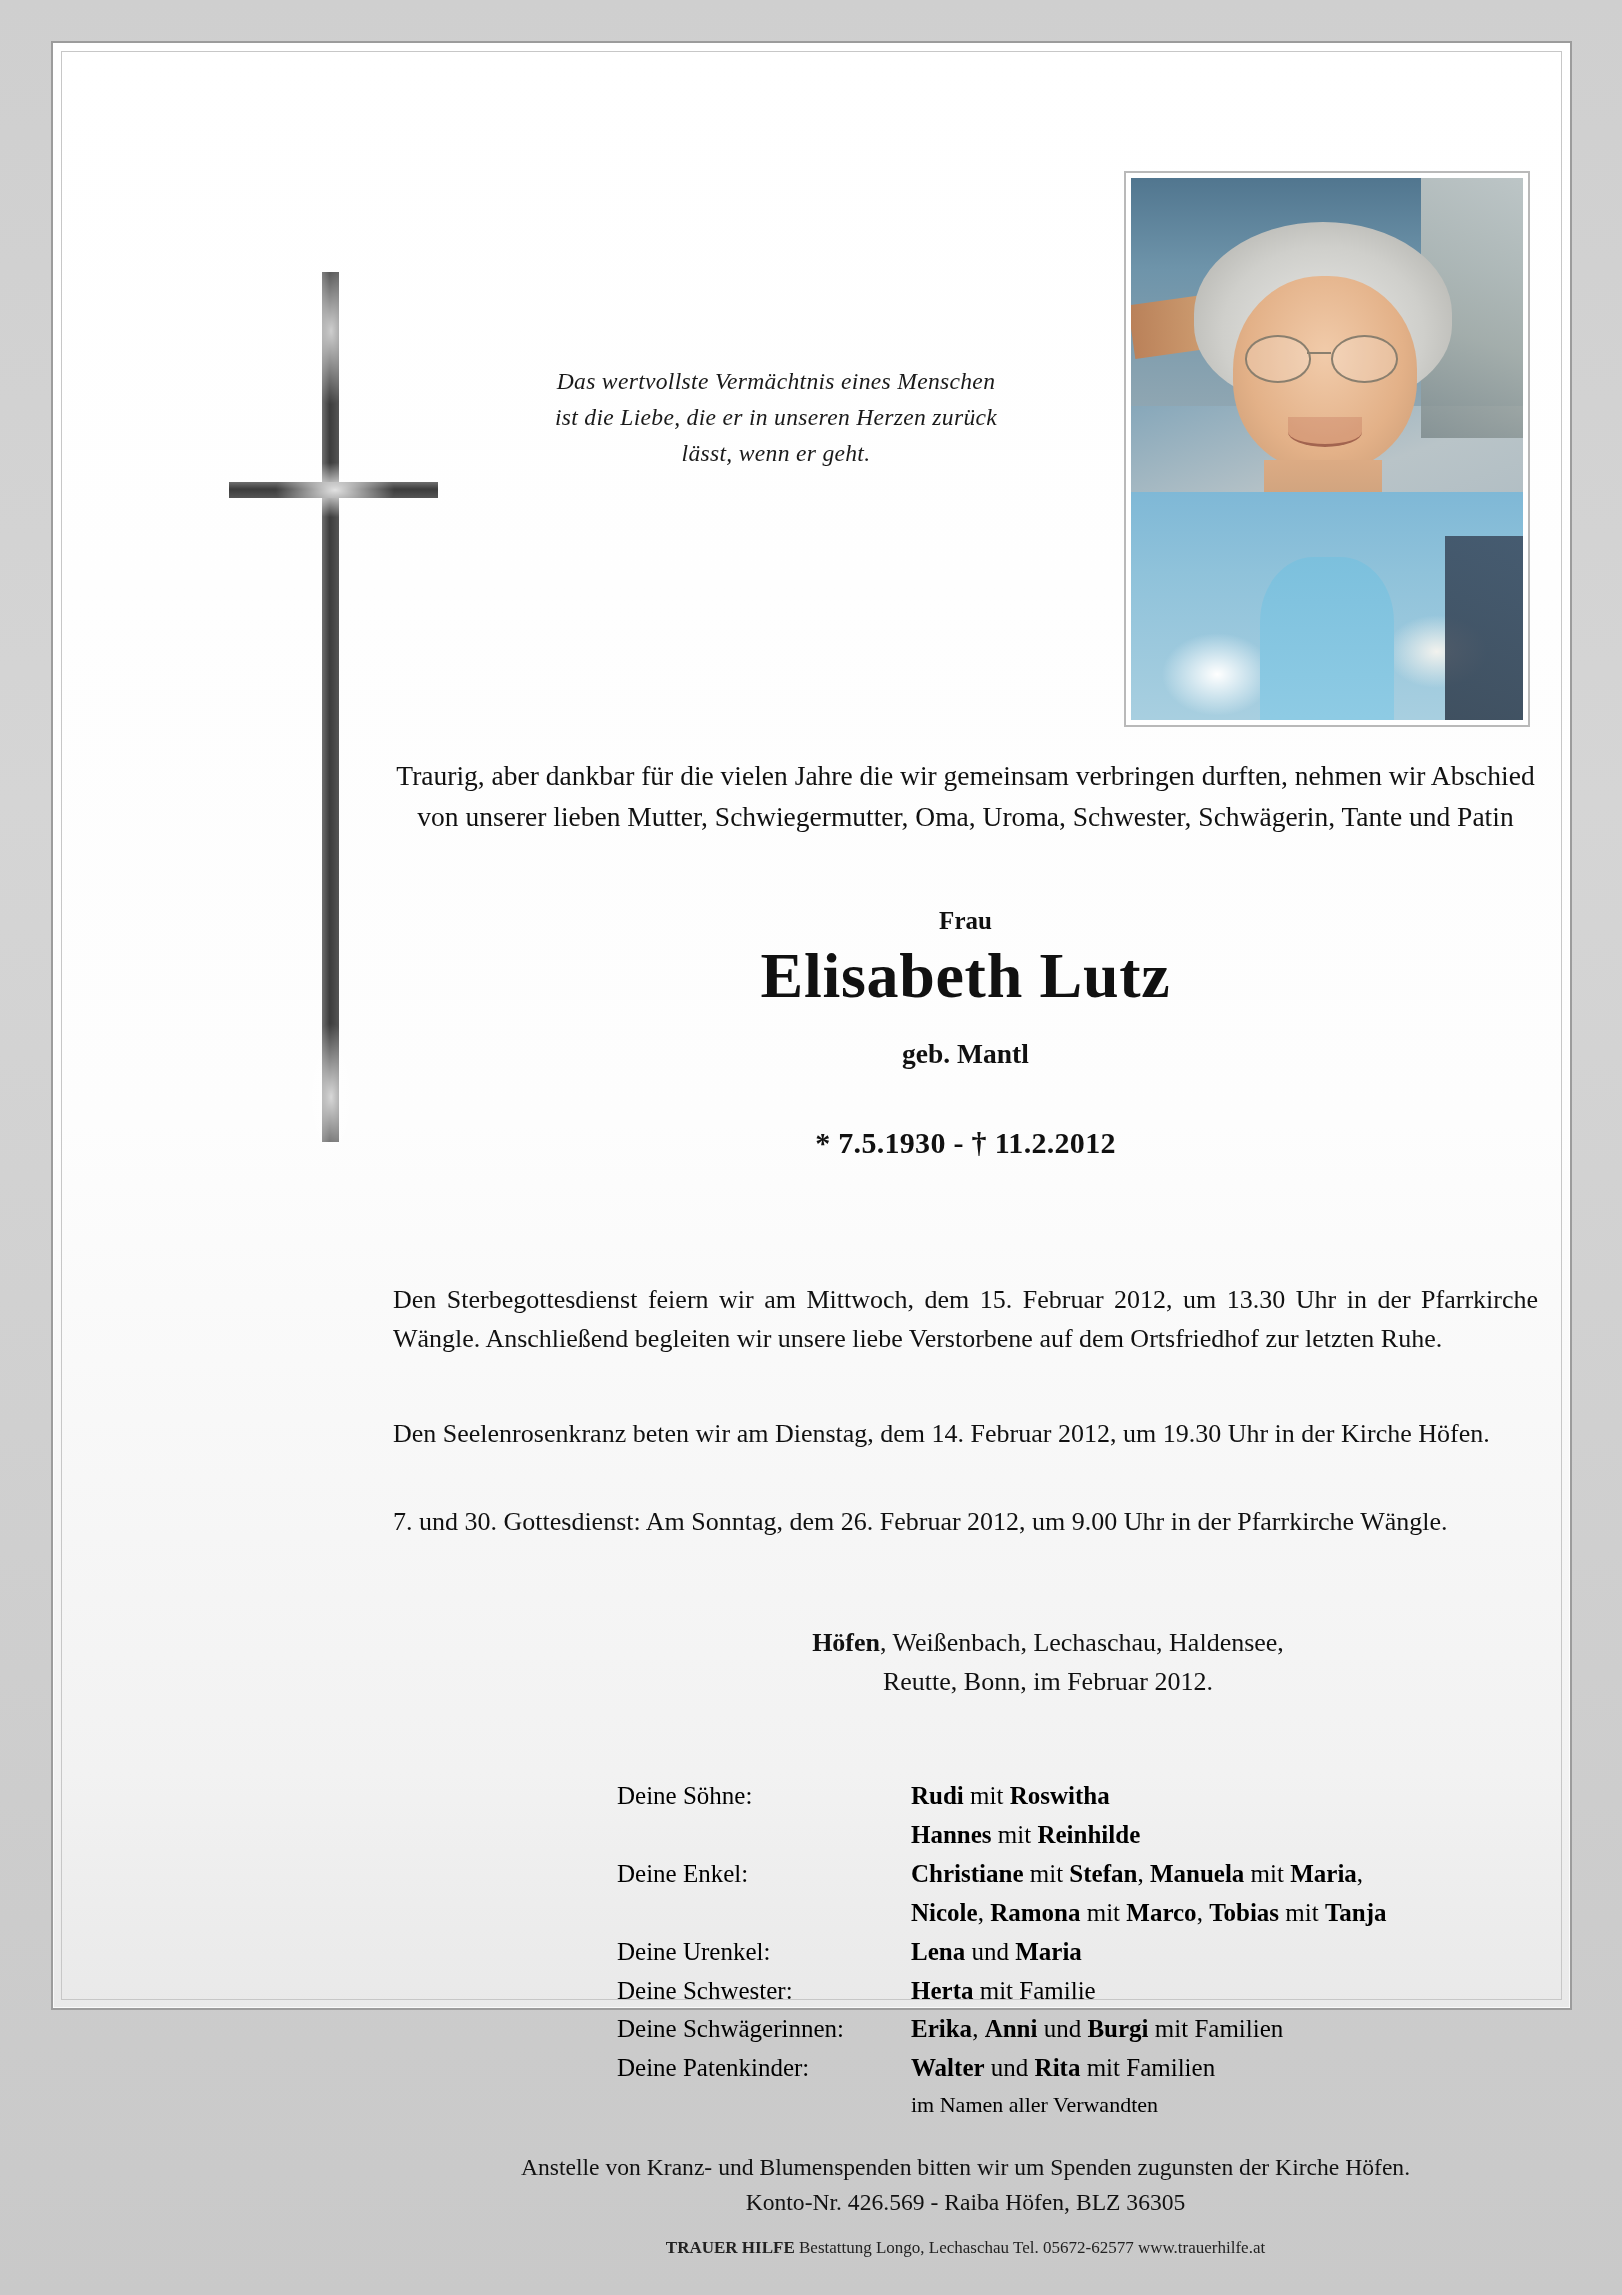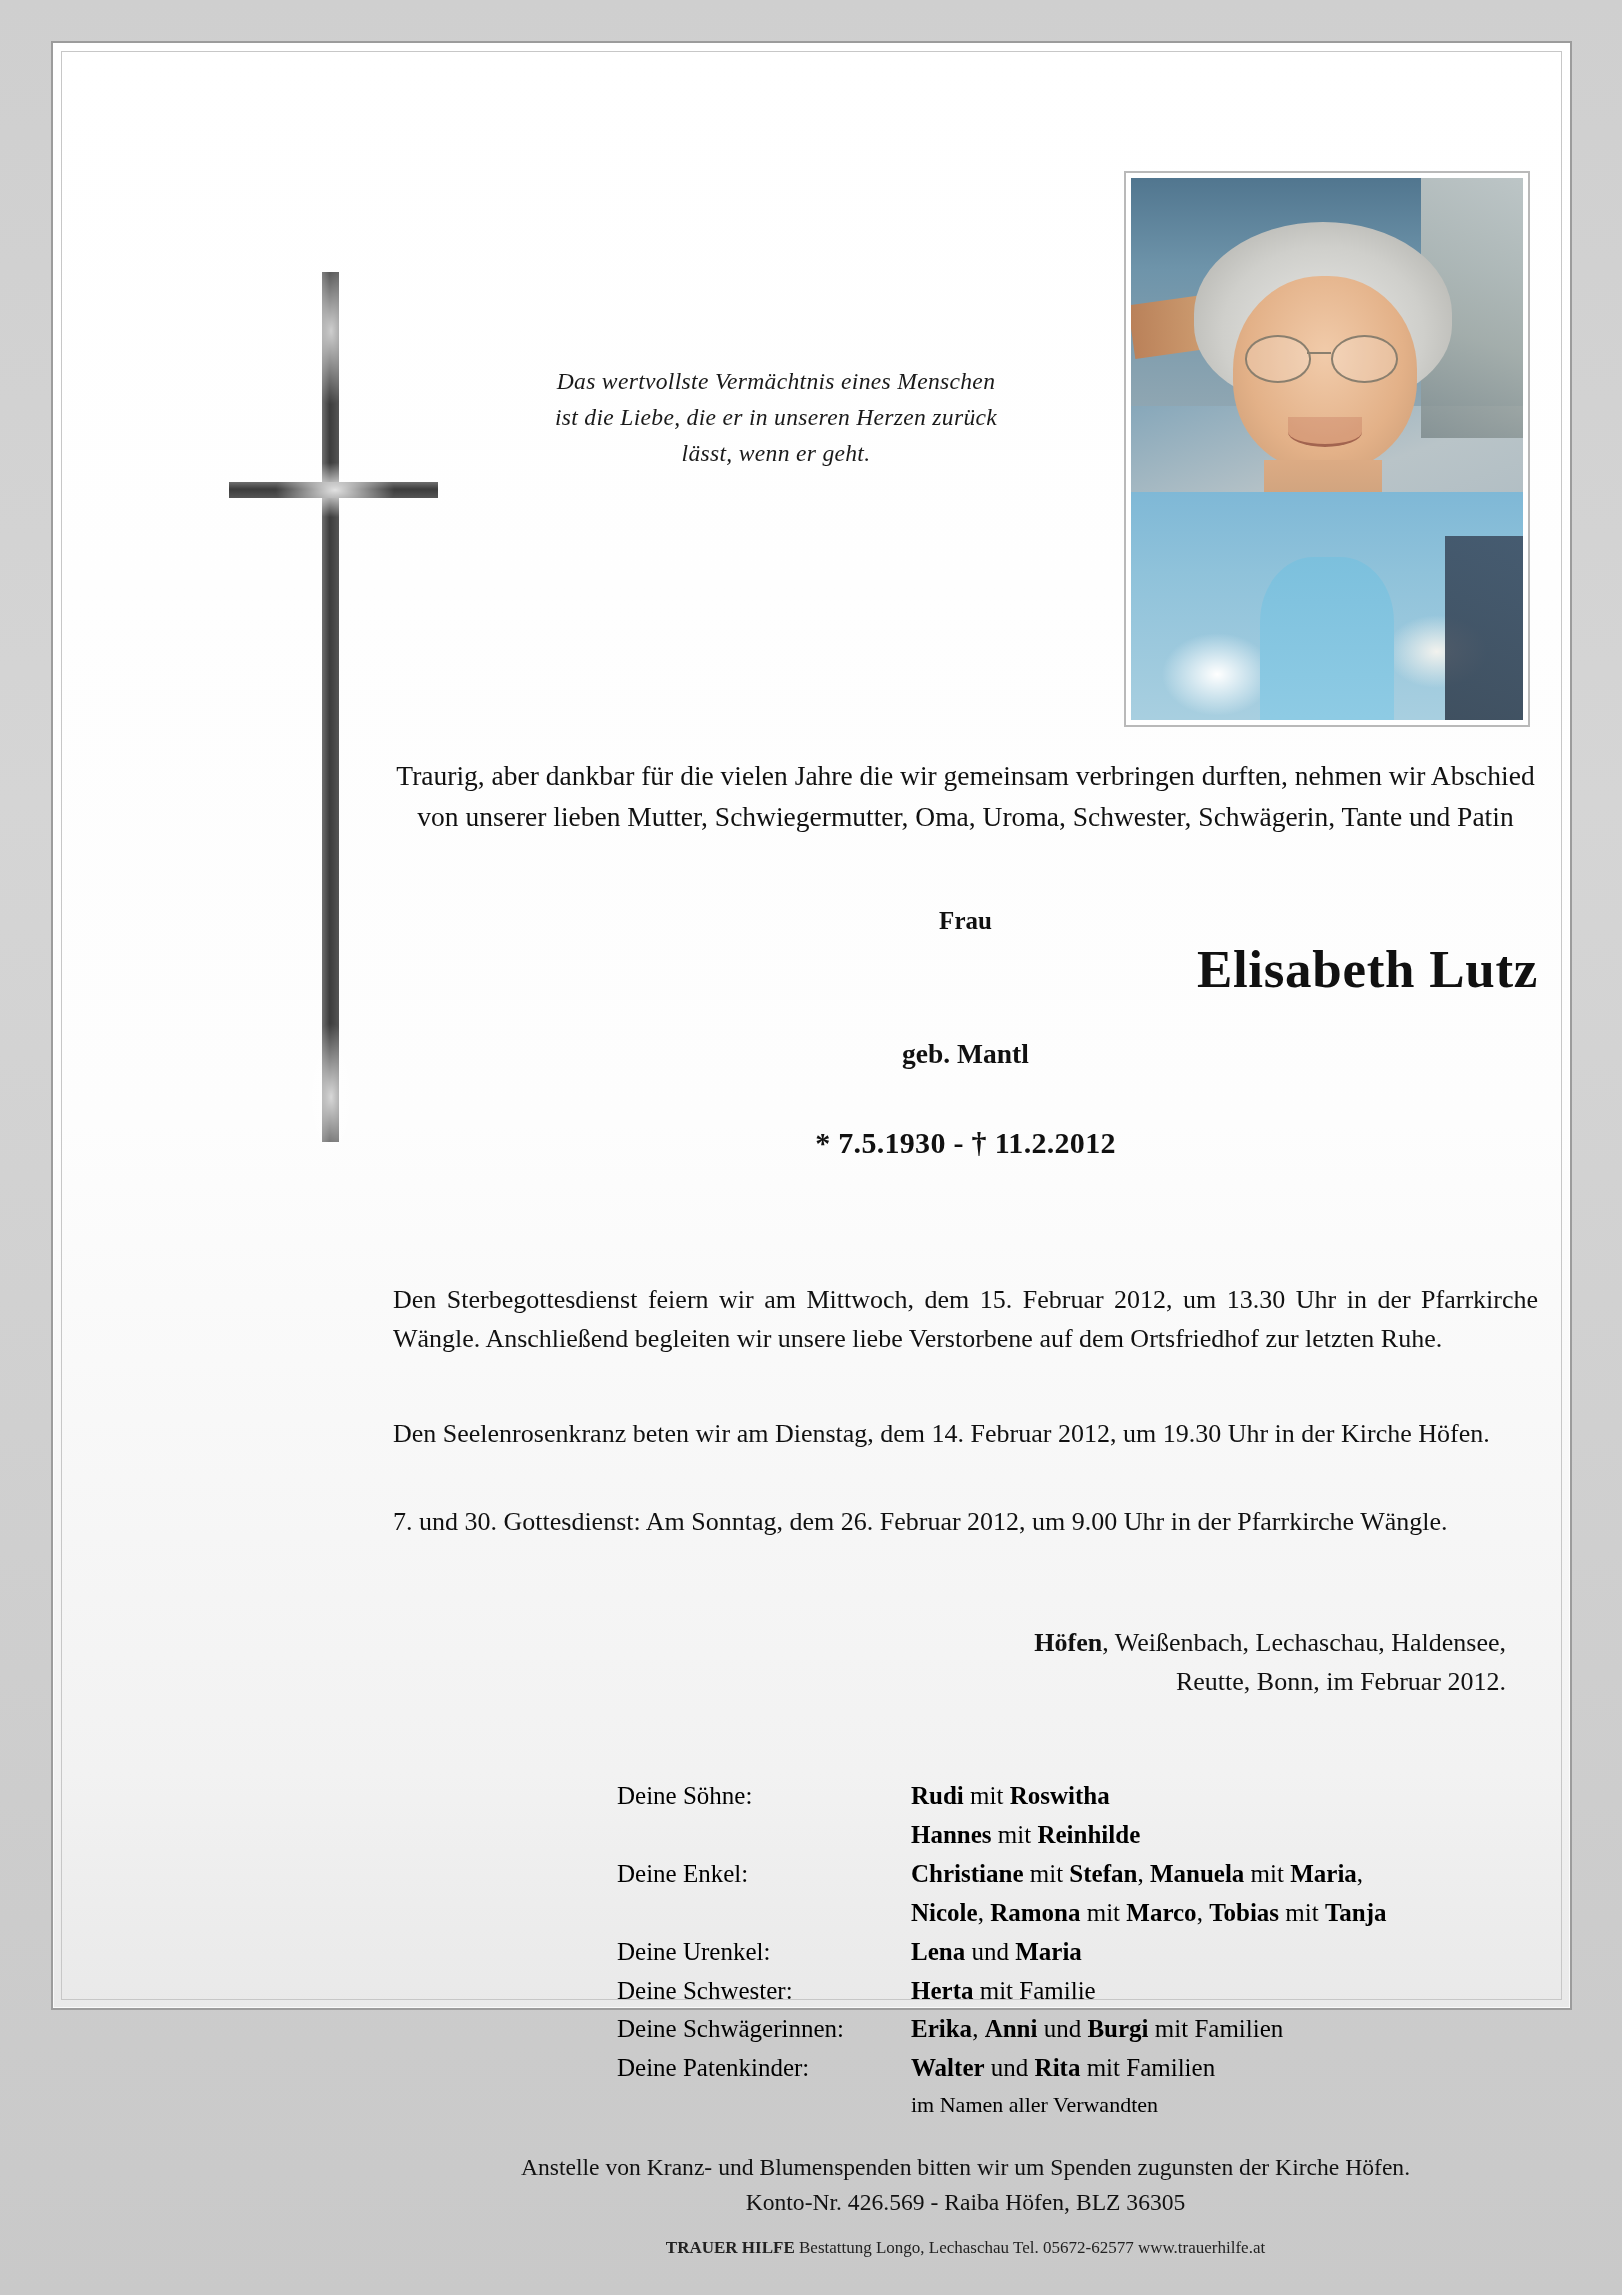--- a/index.html
+++ b/index.html
@@ -203,22 +203,22 @@
     top: 864px;
     width: 1145px;
     text-align: center;
     font-size: 25px;
     font-weight: bold;
   }
   .name {
     left: 340px;
     top: 896px;
     width: 1145px;
-    text-align: right;
-    font-size: 53px;
+    text-align: center;
+    font-size: 64px;
     font-weight: bold;
     letter-spacing: 0.7px;
   }
   .born {
     left: 340px;
     top: 995px;
     width: 1145px;
     text-align: center;
     font-size: 27.5px;
     font-weight: bold;
@@ -251,21 +251,21 @@
   .p1 { left: 340px; top: 1237px; width: 1145px; }
   .p2 { left: 340px; top: 1371px; width: 1145px; }
   .p3 { left: 340px; top: 1459px; width: 1145px; }
 
   .place {
     left: 537px;
     top: 1580px;
     width: 916px;
     font-size: 26px;
     line-height: 1.5;
-    text-align: right;
+    text-align: center;
   }
   .place b { font-weight: bold; }
   .memory {
     left: 537px;
     top: 1675px;
     width: 916px;
     font-size: 26px;
   }
 
   

